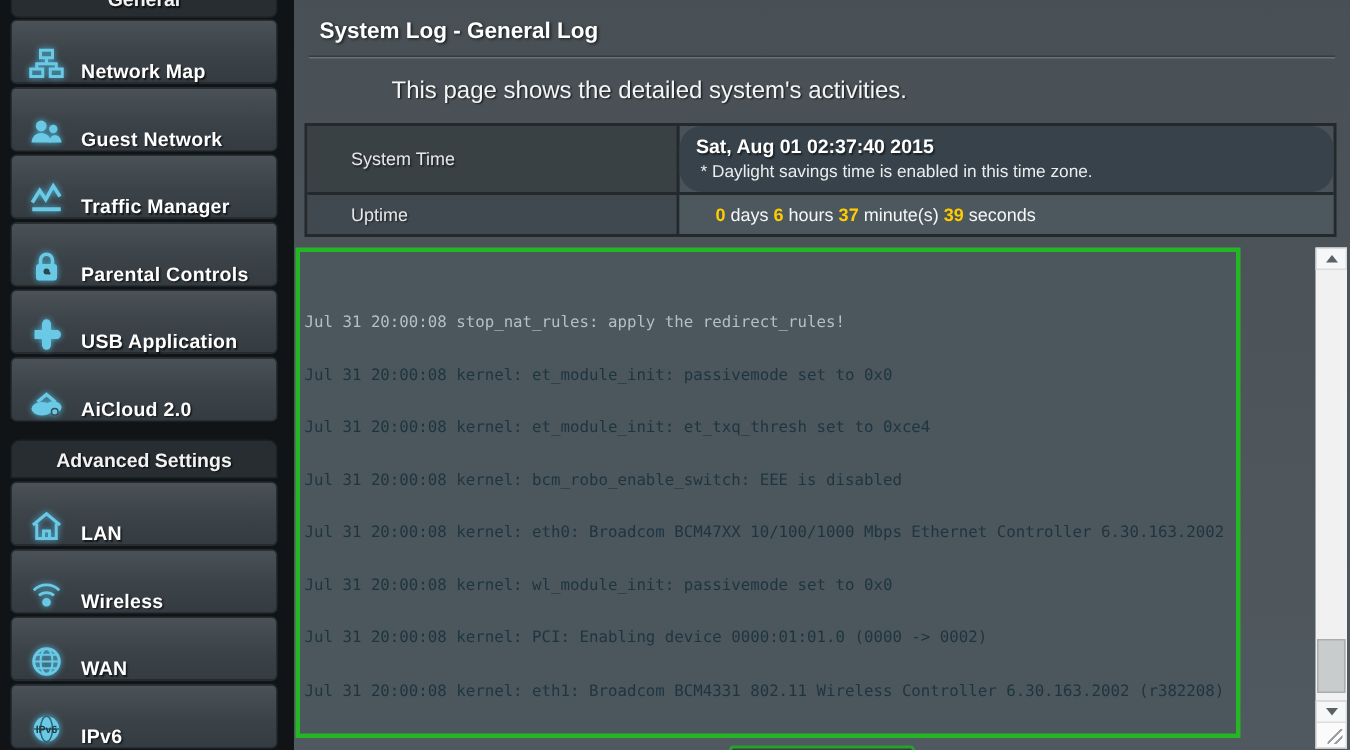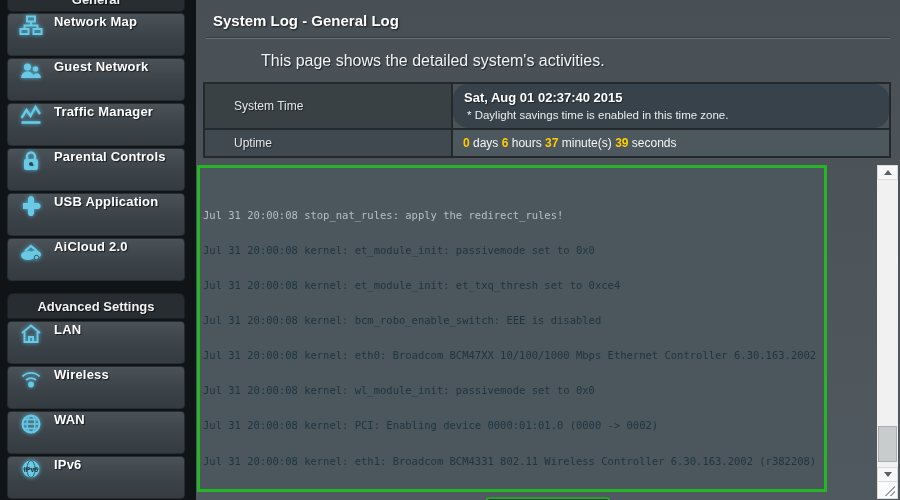--- a/index.html
+++ b/index.html
@@ -19,21 +19,21 @@
     display:flex; align-items:center; justify-content:center;
     text-shadow:1px 1px 1px rgba(0,0,0,.7);
     border:1px solid #1b2023;
   }
   .s-header.general { margin-top:-14px; border-radius:5px; margin-bottom:1px; }
   .s-header.advanced { margin-top:12px; border-radius:6px 6px 0 0; margin-bottom:2px; }
   .s-item {
     height:43px; margin-bottom:2px; border-radius:4px;
     background:linear-gradient(180deg,#4a5258 0%, #3b4248 55%, #343b41 100%);
     border:1px solid #272d31;
-    display:flex; align-items:flex-start;
+    display:flex; align-items:flex-end;
     cursor:pointer;
   }
   .s-item .ico { width:46px; display:flex; align-items:center; justify-content:center; }
   .s-item svg { filter: drop-shadow(0 0 2px rgba(80,195,235,.9)); }
   .s-label {
     font-weight:bold; font-size:13px; color:#ffffff;
     text-shadow:1px 1px 1px rgba(0,0,0,.65); letter-spacing:.2px;
   }
 
   
@@ -57,21 +57,21 @@
   .info-row { display:flex; }
   .info-row + .info-row { border-top:2px solid #23292d; }
   .cell-label {
     width:248px; flex:0 0 248px; border-right:2px solid #23292d;
     font-size:12px; color:#e4e8ea; display:flex; align-items:center;
     padding-left:29px; text-shadow:1px 1px 1px rgba(0,0,0,.5);
   }
   .row-time .cell-label { background:#3a4145; }
   .row-time .cell-value { background:#37424a; padding:6px 11px 7px;border-radius:15px; }
   .row-uptime .cell-label { background:#414950; }
-  .row-uptime .cell-value { background:#4d575e; height:26px; display:flex; align-items:center; padding:0 10px; }
+  .row-uptime .cell-value { background:#4d575e; height:26px; display:flex; align-items:center; padding:0 24px; }
   .cell-value { flex:1; }
   .sys-time-main { font-size:13px; font-weight:bold; color:#ffffff; text-shadow:1px 1px 1px rgba(0,0,0,.5); }
   .sys-time-note { font-size:11.5px; color:#e9edee; margin-top:4px; padding-left:3px; }
   .uptime-text { font-size:12px; color:#f4f6f7; white-space:pre-wrap; }
   .uptime-text .num { color:#ffcc00; font-weight:bold; }
 
   
   .log-wrap { display:flex; margin:7px 2px 0 1px; height:334px;gap:45px; }
   .log-pane {
     flex:1; height:327px; align-self:flex-start;

